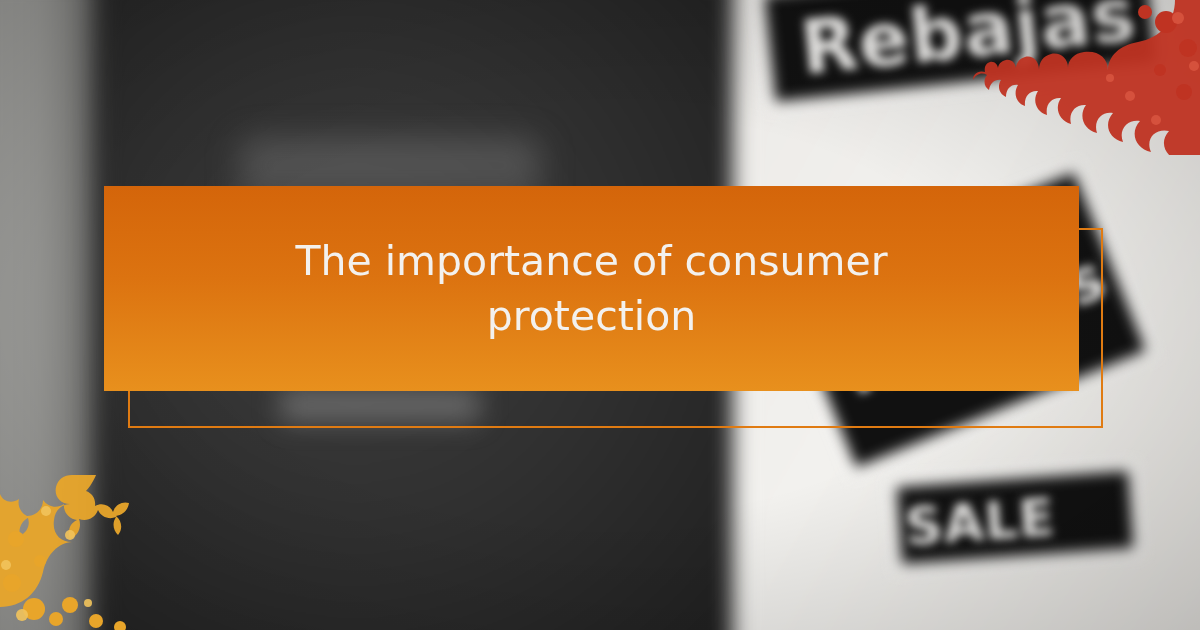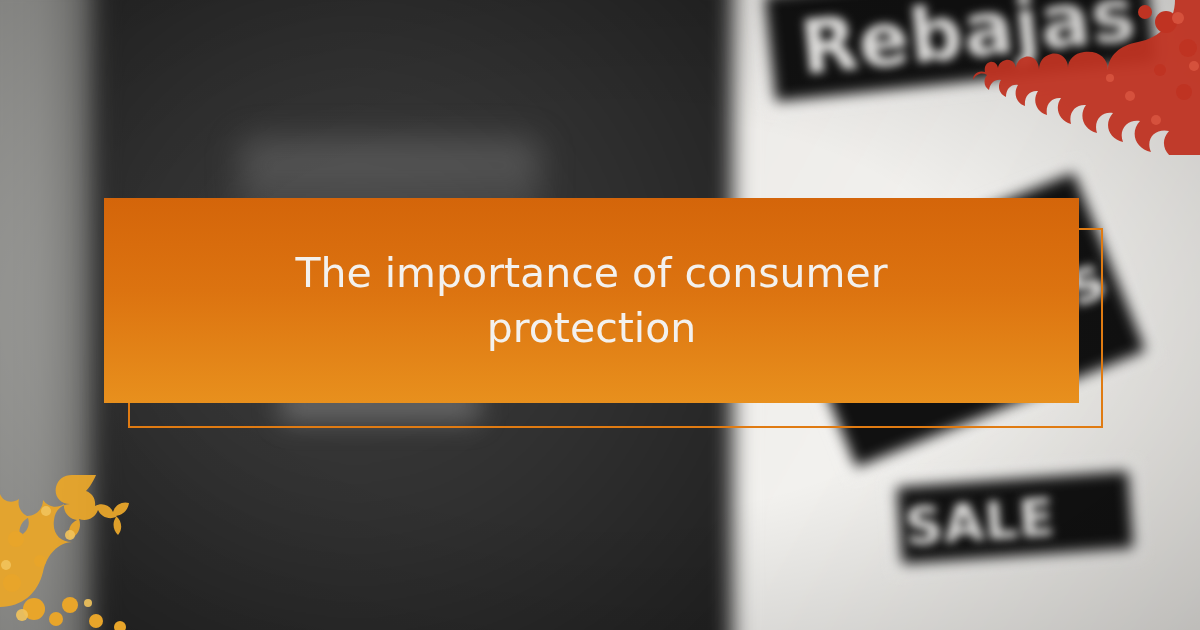--- a/index.html
+++ b/index.html
@@ -126,21 +126,21 @@
     left: 128px;
     top: 228px;
     width: 975px;
     height: 200px;
     border: 2px solid #e07b12;
     box-sizing: border-box;
   }
   .banner {
     position: absolute;
     left: 104px;
-    top: 198px;
+    top: 186px;
     width: 975px;
     height: 205px;
     background: linear-gradient(180deg, #d4650a 0%, #dc7310 45%, #e8901d 100%);
     display: flex;
     align-items: center;
     justify-content: center;
     box-sizing: border-box;
   }
   .banner-title {
     color: #f3f1ee;

